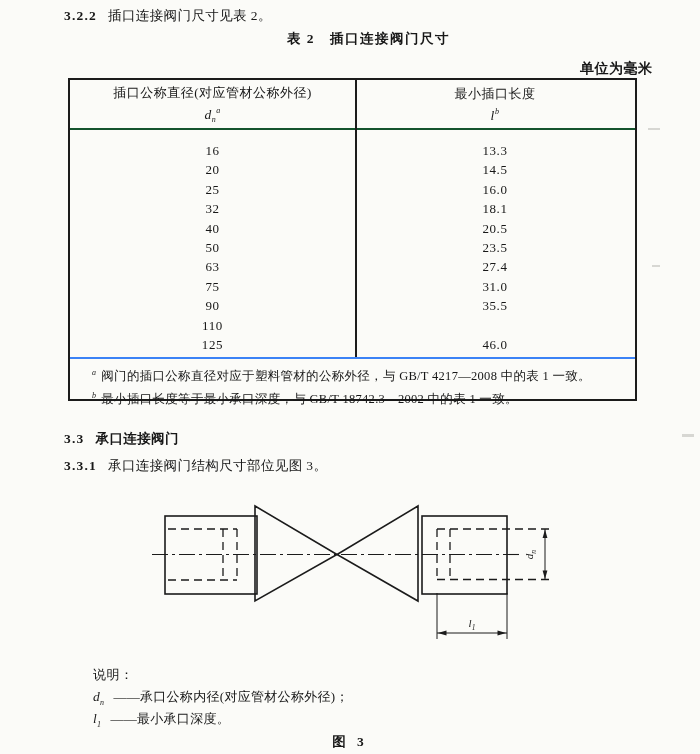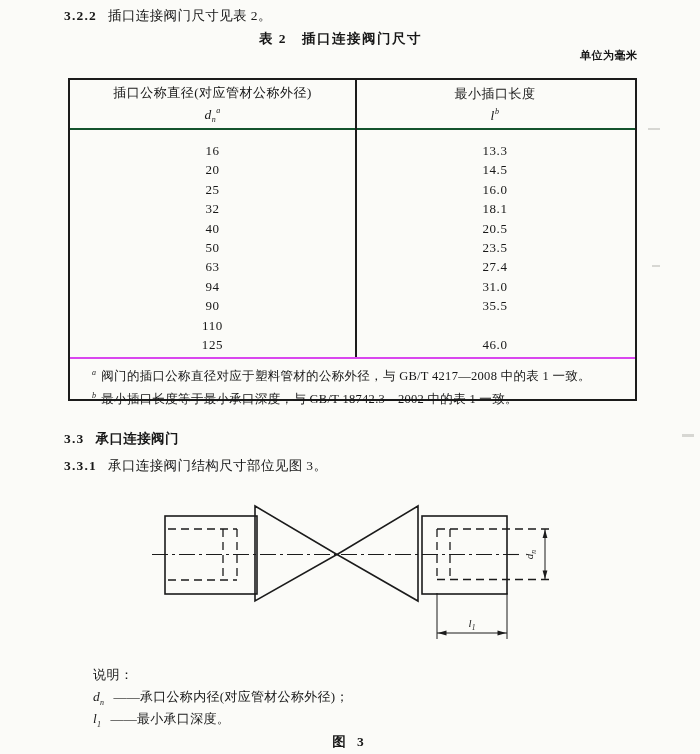--- a/index.html
+++ b/index.html
@@ -7,34 +7,34 @@
   .page {
     position:relative; width:700px; height:754px;
     background:#fbfbf8; color:#171717; overflow:hidden;
     font-family:"Liberation Serif","DejaVu Serif",serif;
     text-decoration:underline;
   }
   .clause { position:absolute; font-size:13.5px; letter-spacing:.4px; white-space:nowrap; }
   .clause .num { font-weight:bold; letter-spacing:1.2px; margin-right:11px; }
   .bold { font-weight:bold; }
   .tbl-caption {
-    position:absolute; left:56px; top:30px; width:569px; text-align:center;
+    position:absolute; left:84px; top:30px; width:569px; text-align:center;
     font-weight:bold; font-size:13.5px; letter-spacing:1.5px;
   }
-  .unit-note { position:absolute; top:48px; left:580px; font-size:11px; font-weight:600; letter-spacing:.5px; }
+  .unit-note { position:absolute; top:60px; left:580px; font-size:14px; font-weight:600; letter-spacing:.5px; }
 
   .table { position:absolute; left:68px; top:78px; width:569px; height:323px; border:2px solid #1b1b1b; }
   .thead { position:absolute; top:0; left:0; right:0; height:50px; display:flex; border-bottom:2px solid #14532d; }
   .th { display:flex; flex-direction:column; align-items:center; justify-content:center; gap:4px; font-size:13px; letter-spacing:.5px; }
   .th1 { width:285px; } .th2 { flex:1; }
   .col-divider { position:absolute; left:285px; top:0; width:2px; height:277px; background:#1b1b1b; }
   .tbody { position:absolute; top:52px; left:0; right:0; height:225px; padding-top:9px; }
   .trow { display:flex; height:19.4px; line-height:19.4px; font-size:13px; letter-spacing:.6px; }
   .c1 { width:285px; text-align:center; } .c2 { flex:1; text-align:center; }
-  .tfoot { position:absolute; top:277px; left:0; right:0; bottom:0; border-top:2px solid #d946ef; padding:4px 10px 0 22px; font-size:12.5px; }
+  .tfoot { position:absolute; top:277px; left:0; right:0; bottom:0; border-top:2px solid #3b82f6; padding:4px 10px 0 22px; font-size:12.5px; }
   .fn-line { line-height:20px; white-space:nowrap; letter-spacing:.3px; }
   .fn-marker { font-size:8px; margin-right:5px; font-style:italic; }
   .sym { font-style:italic; font-size:13.5px; }
   .sym sub { font-size:8px; font-style:italic; }
   .sym sup { font-size:8px; font-style:italic; }
 
   .figure-svg { position:absolute; left:140px; top:486px; }
 
   .legend-title { position:absolute; left:93px; top:666px; font-size:13px; letter-spacing:.5px; }
   .legend-item { position:absolute; left:93px; font-size:13px; letter-spacing:.3px; white-space:nowrap; }
@@ -90,21 +90,21 @@
         </div>
         <div class="trow">
           <div class="tcell c1">50</div>
           <div class="tcell c2">23.5</div>
         </div>
         <div class="trow">
           <div class="tcell c1">63</div>
           <div class="tcell c2">27.4</div>
         </div>
         <div class="trow">
-          <div class="tcell c1">94</div>
+          <div class="tcell c1">75</div>
           <div class="tcell c2">31.0</div>
         </div>
         <div class="trow">
           <div class="tcell c1">90</div>
           <div class="tcell c2">35.5</div>
         </div>
         <div class="trow">
           <div class="tcell c1">110</div>
         </div>
         <div class="trow">

